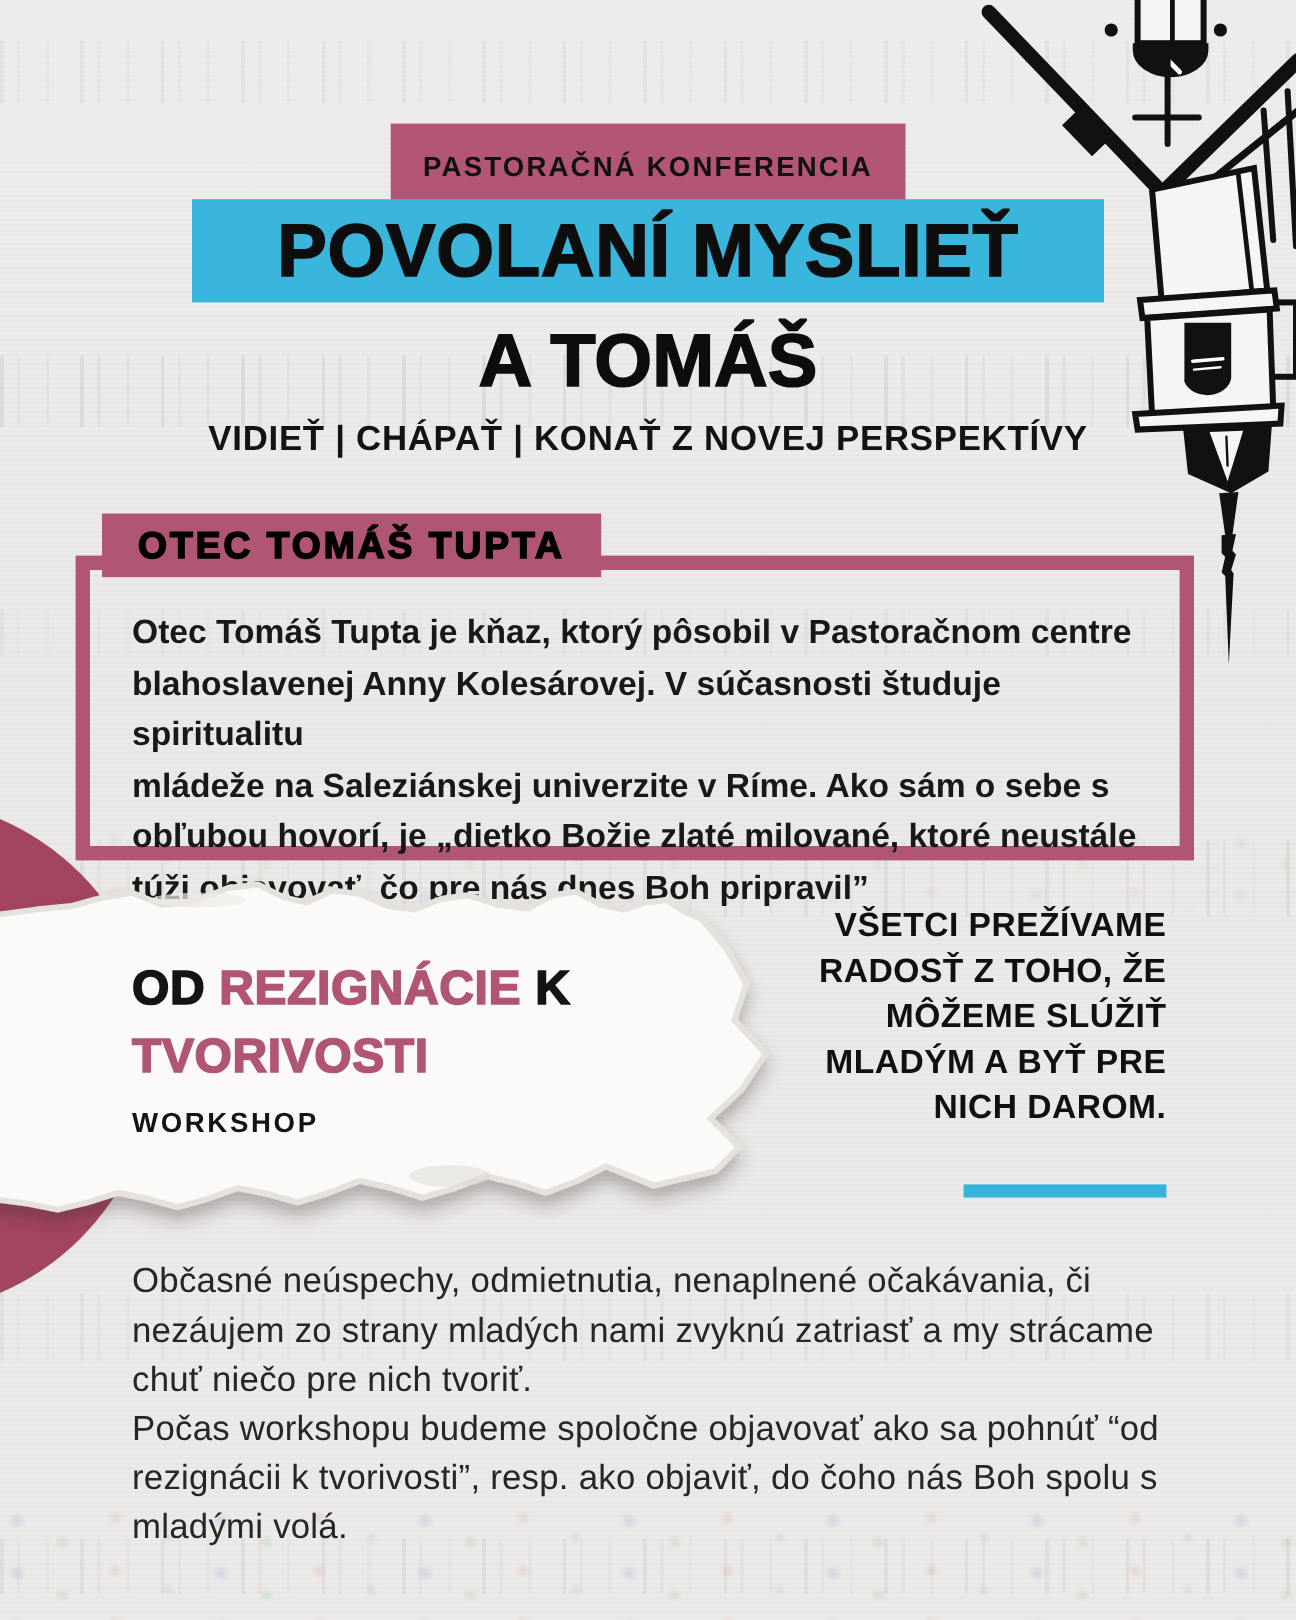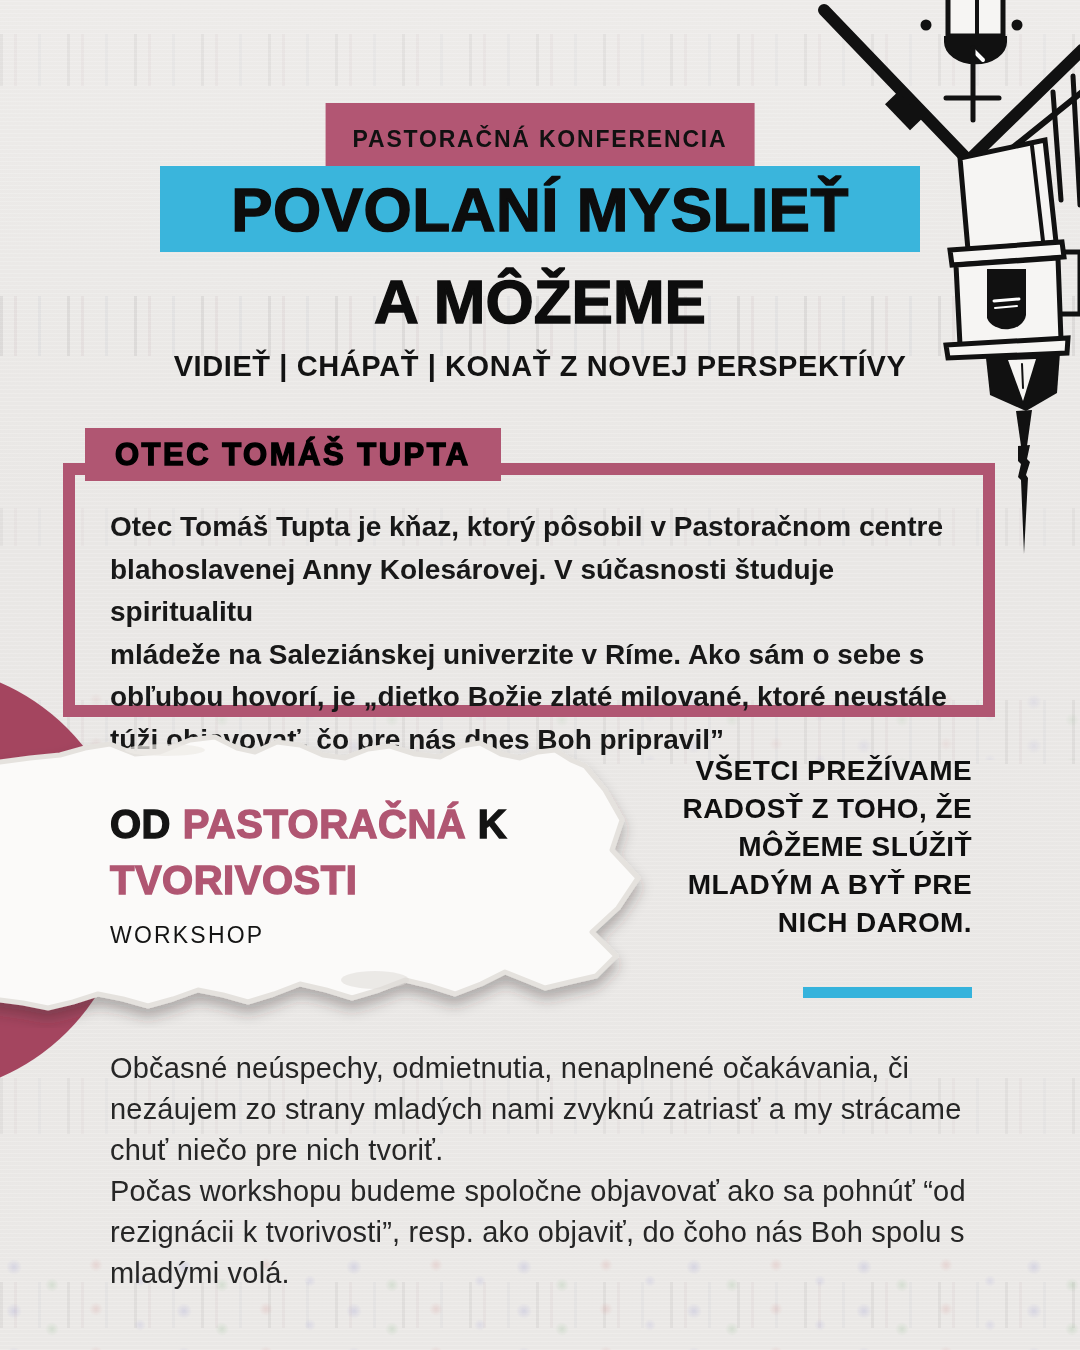--- a/index.html
+++ b/index.html
@@ -53,21 +53,21 @@
     position:absolute;left:110px;top:506px;width:860px;z-index:3;
     font-size:28px;line-height:42.5px;font-weight:700;color:#181818;
     white-space:pre-line;
   }
   
   .pink-circle{position:absolute;left:-300px;top:665px;width:430px;height:430px;
     border-radius:50%;z-index:1;}
   .torn{position:absolute;left:-15px;top:728px;width:680px;height:300px;z-index:4;}
   .workshop{position:absolute;left:110px;top:796px;z-index:5;}
   .workshop-title{font-size:40px;line-height:56px;color:#141414;letter-spacing:.5px;}
-  .workshop-label{margin-top:14px;font-size:23px;font-weight:400;letter-spacing:2.2px;color:#141414;}
+  .workshop-label{margin-top:14px;font-size:23px;font-weight:700;letter-spacing:2.2px;color:#141414;}
   .quote{
     position:absolute;right:108px;top:752px;width:430px;z-index:2;
     text-align:right;font-size:28px;line-height:38px;font-weight:900;
     letter-spacing:.4px;color:#101010;white-space:pre-line;
   }
   .quote-underline{position:absolute;left:803px;top:987px;width:169px;height:11px;z-index:2;}
   
   .outro{
     position:absolute;left:110px;top:1048px;width:880px;z-index:5;
     font-size:29px;line-height:41px;font-weight:400;color:#262626;
@@ -134,21 +134,21 @@
   </svg>
 
   <div class="badge" style="background:#b25673">
     <span>PASTORAČNÁ KONFERENCIA</span>
   </div>
 
   <div class="title-bar" style="background:#3ab5dc">
     <h1 class="display title-line1" style="margin:0">POVOLANÍ MYSLIEŤ</h1>
   </div>
   <div class="display title-line2">
-    <span>A MÔŽEME</span>
+    <span>A TOMÁŠ</span>
   </div>
   <div class="subtitle">VIDIEŤ | CHÁPAŤ | KONAŤ Z NOVEJ PERSPEKTÍVY</div>
 
   <div class="frame"></div>
   <div class="section-banner display" style="background:#b05672">
     <span>OTEC TOMÁŠ TUPTA</span>
   </div>
   <p class="bio" style="margin:0">Otec Tomáš Tupta je kňaz, ktorý pôsobil v Pastoračnom centre
 blahoslavenej Anny Kolesárovej. V súčasnosti študuje spiritualitu
 mládeže na Saleziánskej univerzite v Ríme. Ako sám o sebe s
@@ -166,21 +166,21 @@
     <path filter="url(#tshadow)" fill="#fbfaf9" stroke="#e5e2de" stroke-width="5" stroke-linejoin="round" d="M0,36 L15,34 L45,30 L75,27 L100,20 L125,16 L150,26 L175,24 L205,12 L230,9 L252,20 L270,24 L292,14 L315,17 L338,27 L360,30 L383,21 L405,18 L430,26 L455,29 L476,18 L495,15 L516,26 L535,30 L553,24 L570,22 L586,32 L600,38
          L620,62 L637,92 L627,122 L653,150 L633,180 L607,204 L631,228 L611,248
          L585,254 L560,260 L540,252 L520,244 L496,256 L470,266 L445,258 L420,252 L394,262 L367,270 L341,262 L315,256 L289,266 L263,274 L238,267 L213,262 L188,271 L163,278 L138,271 L113,266 L88,274 L63,280 L38,275 L15,272 L0,270 Z"></path>
     <ellipse cx="390" cy="252" rx="34" ry="9" fill="#dedbd7" opacity=".55"></ellipse>
     <ellipse cx="180" cy="22" rx="40" ry="6" fill="#eeebe7" opacity=".7"></ellipse>
   </svg>
 
   <div class="workshop">
     <div class="display workshop-title">
       <span>OD</span>
-      <span class="accent-text">PASTORAČNÁ</span>
+      <span class="accent-text">REZIGNÁCIE</span>
       <span>K</span>
       <br>
       <span class="accent-text">TVORIVOSTI</span>
     </div>
     <div class="workshop-label">WORKSHOP</div>
   </div>
 
   <div class="quote">VŠETCI PREŽÍVAME
 RADOSŤ Z TOHO, ŽE
 MÔŽEME SLÚŽIŤ

